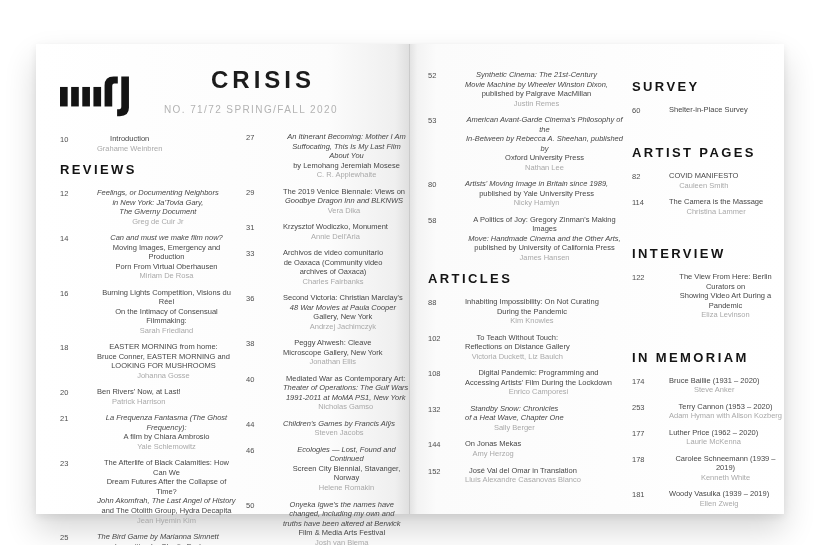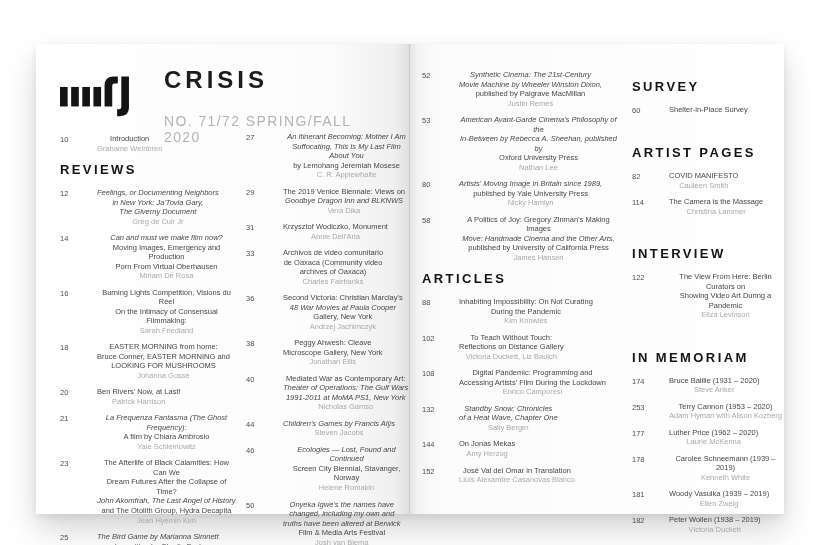--- a/index.html
+++ b/index.html
@@ -13,27 +13,27 @@
   .page { position:relative; width:374px; height:470px; }
   .page-left  { background:linear-gradient(to right,#ffffff 0%,#fcfcfc 78%,#efefef 96%,#dedede 100%); }
   .page-right { background:linear-gradient(to right,#e3e3e3 0%,#f3f3f3 2%,#fbfbfb 7%,#ffffff 100%); }
   .fold-line { position:absolute; left:373px; top:0; width:2px; height:470px;
                background:linear-gradient(to right,#cfcfcf,#bdbdbd); }
 
   .masthead { position:absolute; left:24px; top:22px; }
   .logo { position:absolute; left:0; top:6px; width:78px; height:48px; }
   .logo svg { width:100%; height:100%; fill:#141414; }
   .mast-text { position:absolute; left:104px; top:0; width:220px; }
-  .crisis { font-size:24px; font-weight:900; letter-spacing:4px; color:#1c1c1c; }
-  .issue  { margin-top:19px; font-size:14px; letter-spacing:1.4px; color:#b3b3b3; }
+  .crisis { font-size:24px; font-weight:900; letter-spacing:4px; color:#1c1c1c;margin-left:47px; }
+  .issue  { margin-top:10px; font-size:10px; letter-spacing:1.4px; color:#b3b3b3; }
 
   .toc-col { position:absolute; }
   #col-l1 { left:24px;  top:90px; width:176px; }
   #col-l2 { left:210px; top:88px; width:164px; }
-  #col-r1 { left:12px;  top:26px; width:196px; }
+  #col-r1 { left:18px;  top:26px; width:196px; }
   #col-r2 { left:222px; top:26px; width:150px; }
 
   .sec-header { font-size:13px; font-weight:800; letter-spacing:2.4px; color:#141414;
                 margin:9px 0 11px 0; }
   .toc-entry { display:flex; margin-bottom:7px; }
   .toc-entry .num { flex:none; width:37px; font-size:7.5px; color:#4e4e4e; padding-top:1px; }
   .toc-entry .body { font-size:7.5px; line-height:1.27; color:#474747;text-align:center; }
   .toc-entry .line.it { font-style:italic; }
   .toc-entry .author { color:#a9a9a9; }
   .spacer { height:14px; }
@@ -377,25 +377,18 @@
               <div class="line author">Kenneth White</div>
             </div>
           </div>
           <div class="toc-entry">
             <div class="num">181</div>
             <div class="body">
               <div class="line">Woody Vasulka (1939 – 2019)</div>
               <div class="line author">Ellen Zweig</div>
             </div>
           </div>
-          <div class="toc-entry">
-            <div class="num">182</div>
-            <div class="body">
-              <div class="line">Peter Wollen (1938 – 2019)</div>
-              <div class="line author">Victoria Duckett</div>
-            </div>
-          </div>
           <div class="spacer"></div>
         </div>
     </div>
 
   </div>
 </div>
 
 </body></html>

